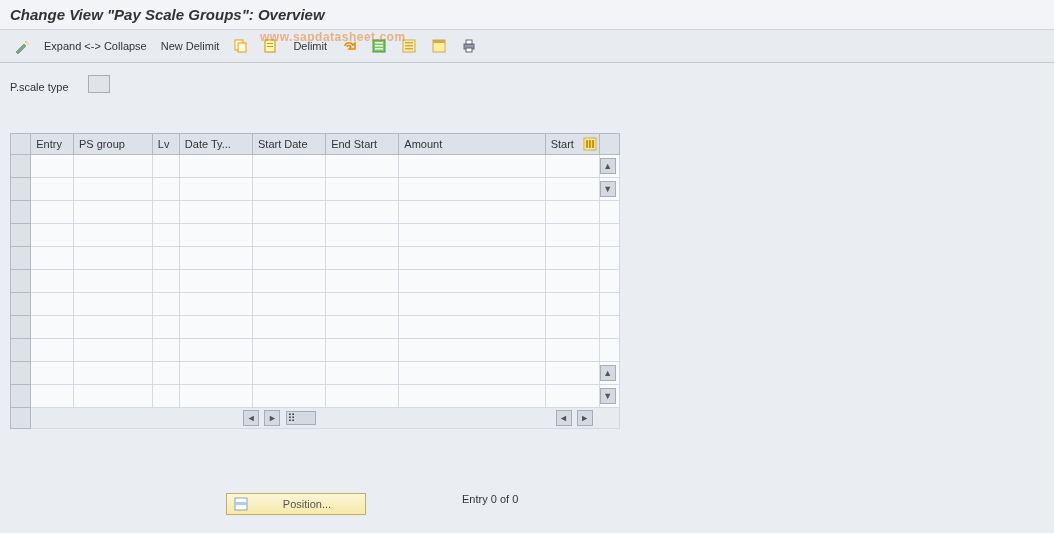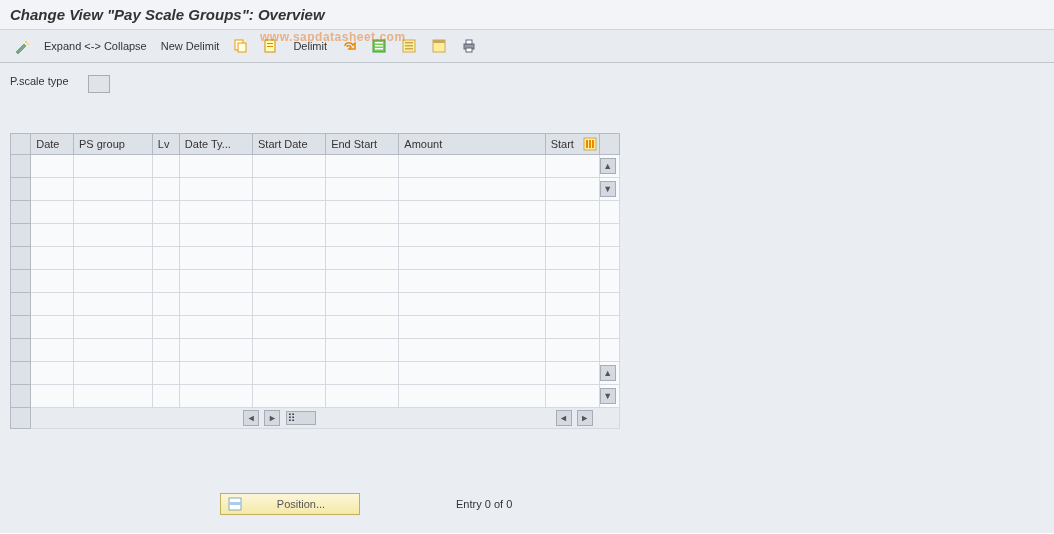--- a/index.html
+++ b/index.html
@@ -3,36 +3,36 @@
   <meta charset="utf-8">
   <style>
     * { box-sizing: border-box; margin: 0; padding: 0; }
     body { font-family: Arial, sans-serif; font-size: 11px; color: #333; background: #fff; width: 1054px; height: 534px; }
     .title-bar { background: #f2f4f7; padding: 6px 10px; border-bottom: 1px solid #d0d4da; }
     .title-text { font-size: 15px; font-weight: bold; font-style: italic; color: #333; }
     .toolbar { background: #e8ecf1; padding: 5px 8px; border-bottom: 1px solid #c0c5cc; display: flex; align-items: center; gap: 2px; position: relative; }
     .toolbar-item { padding: 3px 6px; cursor: pointer; display: flex; align-items: center; gap: 4px; border-radius: 2px; }
     .toolbar-icon { width: 16px; height: 16px; display: inline-flex; align-items: center; justify-content: center; }
     .main-area { background: #eaeef3; padding: 12px 10px; height: calc(100% - 64px); position: relative; }
-    .field-row { display: flex; align-items: flex-start; margin-bottom: 4px; }
+    .field-row { display: flex; align-items: flex-end; margin-bottom: 4px; }
     .field-label { width: 78px; color: #333; }
     .field-input { width: 22px; height: 18px; background: #e0e3e8; border: 1px solid #a8adb5; }
     .table-wrap { margin-top: 40px; width: 610px; }
     .table { border: 1px solid #9aa0a8; background: #fff; border-collapse: collapse; width: 100%; }
     .table th { background: #dde2e8; border: 1px solid #b5bac2; padding: 4px 5px; text-align: left; font-weight: normal; color: #333; height: 20px; position: relative; }
     .table td { border: 1px solid #d5dae0; height: 23px; background: #f9fafb; }
     .row-selector { background: #dde2e8 !important; width: 18px; border: 1px solid #b5bac2 !important; }
     .config-icon { position: absolute; right: 2px; top: 3px; width: 14px; height: 14px; }
     .scroll-col { width: 18px; background: #e8ecf1; }
     .scroll-up, .scroll-down { width: 16px; height: 16px; background: #d5dae2; border: 1px solid #a8adb5; display: flex; align-items: center; justify-content: center; cursor: pointer; font-size: 9px; color: #555; }
     .scroll-track { background: #e8ecf1; }
     .hscroll-row td { background: #e8ecf1; height: 20px; }
     .hscroll-btn { width: 16px; height: 16px; background: #d5dae2; border: 1px solid #a8adb5; display: inline-flex; align-items: center; justify-content: center; cursor: pointer; font-size: 9px; color: #555; margin: 0 1px; }
     .hscroll-handle { display: inline-block; width: 30px; height: 14px; background: #d5dae2; border: 1px solid #a8adb5; margin: 0 2px; vertical-align: middle; }
-    .footer { position: absolute; bottom: 18px; left: 10px; width: 640px; display: flex; align-items: center; }
+    .footer { position: absolute; bottom: 18px; left: 16px; width: 640px; display: flex; }
     .position-btn { margin-left: 210px; width: 140px; height: 22px; background: linear-gradient(#fdf6d9, #f5e9a8); border: 1px solid #c0b060; display: flex; align-items: center; padding: 0 6px; cursor: pointer; gap: 6px; }
     .position-btn-text { flex: 1; text-align: center; color: #555; }
     .entry-text { margin-left: 96px; color: #333; }
     .watermark { position: absolute; top: 0px; left: 260px; color: rgba(230,120,30,0.5); font-size: 12px; font-weight: bold; letter-spacing: 0.5px; pointer-events: none; }
     svg { display: block; }
   </style>
 </head>
 <body>
 
 <div class="title-bar">
@@ -126,21 +126,21 @@
   <div class="field-row">
     <span class="field-label">P.scale type</span>
     <input class="field-input" value="" style="">
   </div>
 
   <div class="table-wrap">
     <table class="table">
       <thead>
         <tr>
           <th class="row-selector"></th>
-          <th style="width:38px">Date</th>
+          <th style="width:38px">Entry</th>
           <th style="width:70px">PS group</th>
           <th style="width:24px">Lv</th>
           <th style="width:65px">Date Ty...</th>
           <th style="width:65px">Start Date</th>
           <th style="width:65px">End Start</th>
           <th style="width:130px">Amount</th>
           <th style="width:48px">
             <span>Start</span>
             <span class="config-icon">
               <svg width="14" height="14" viewBox="0 0 14 14">

